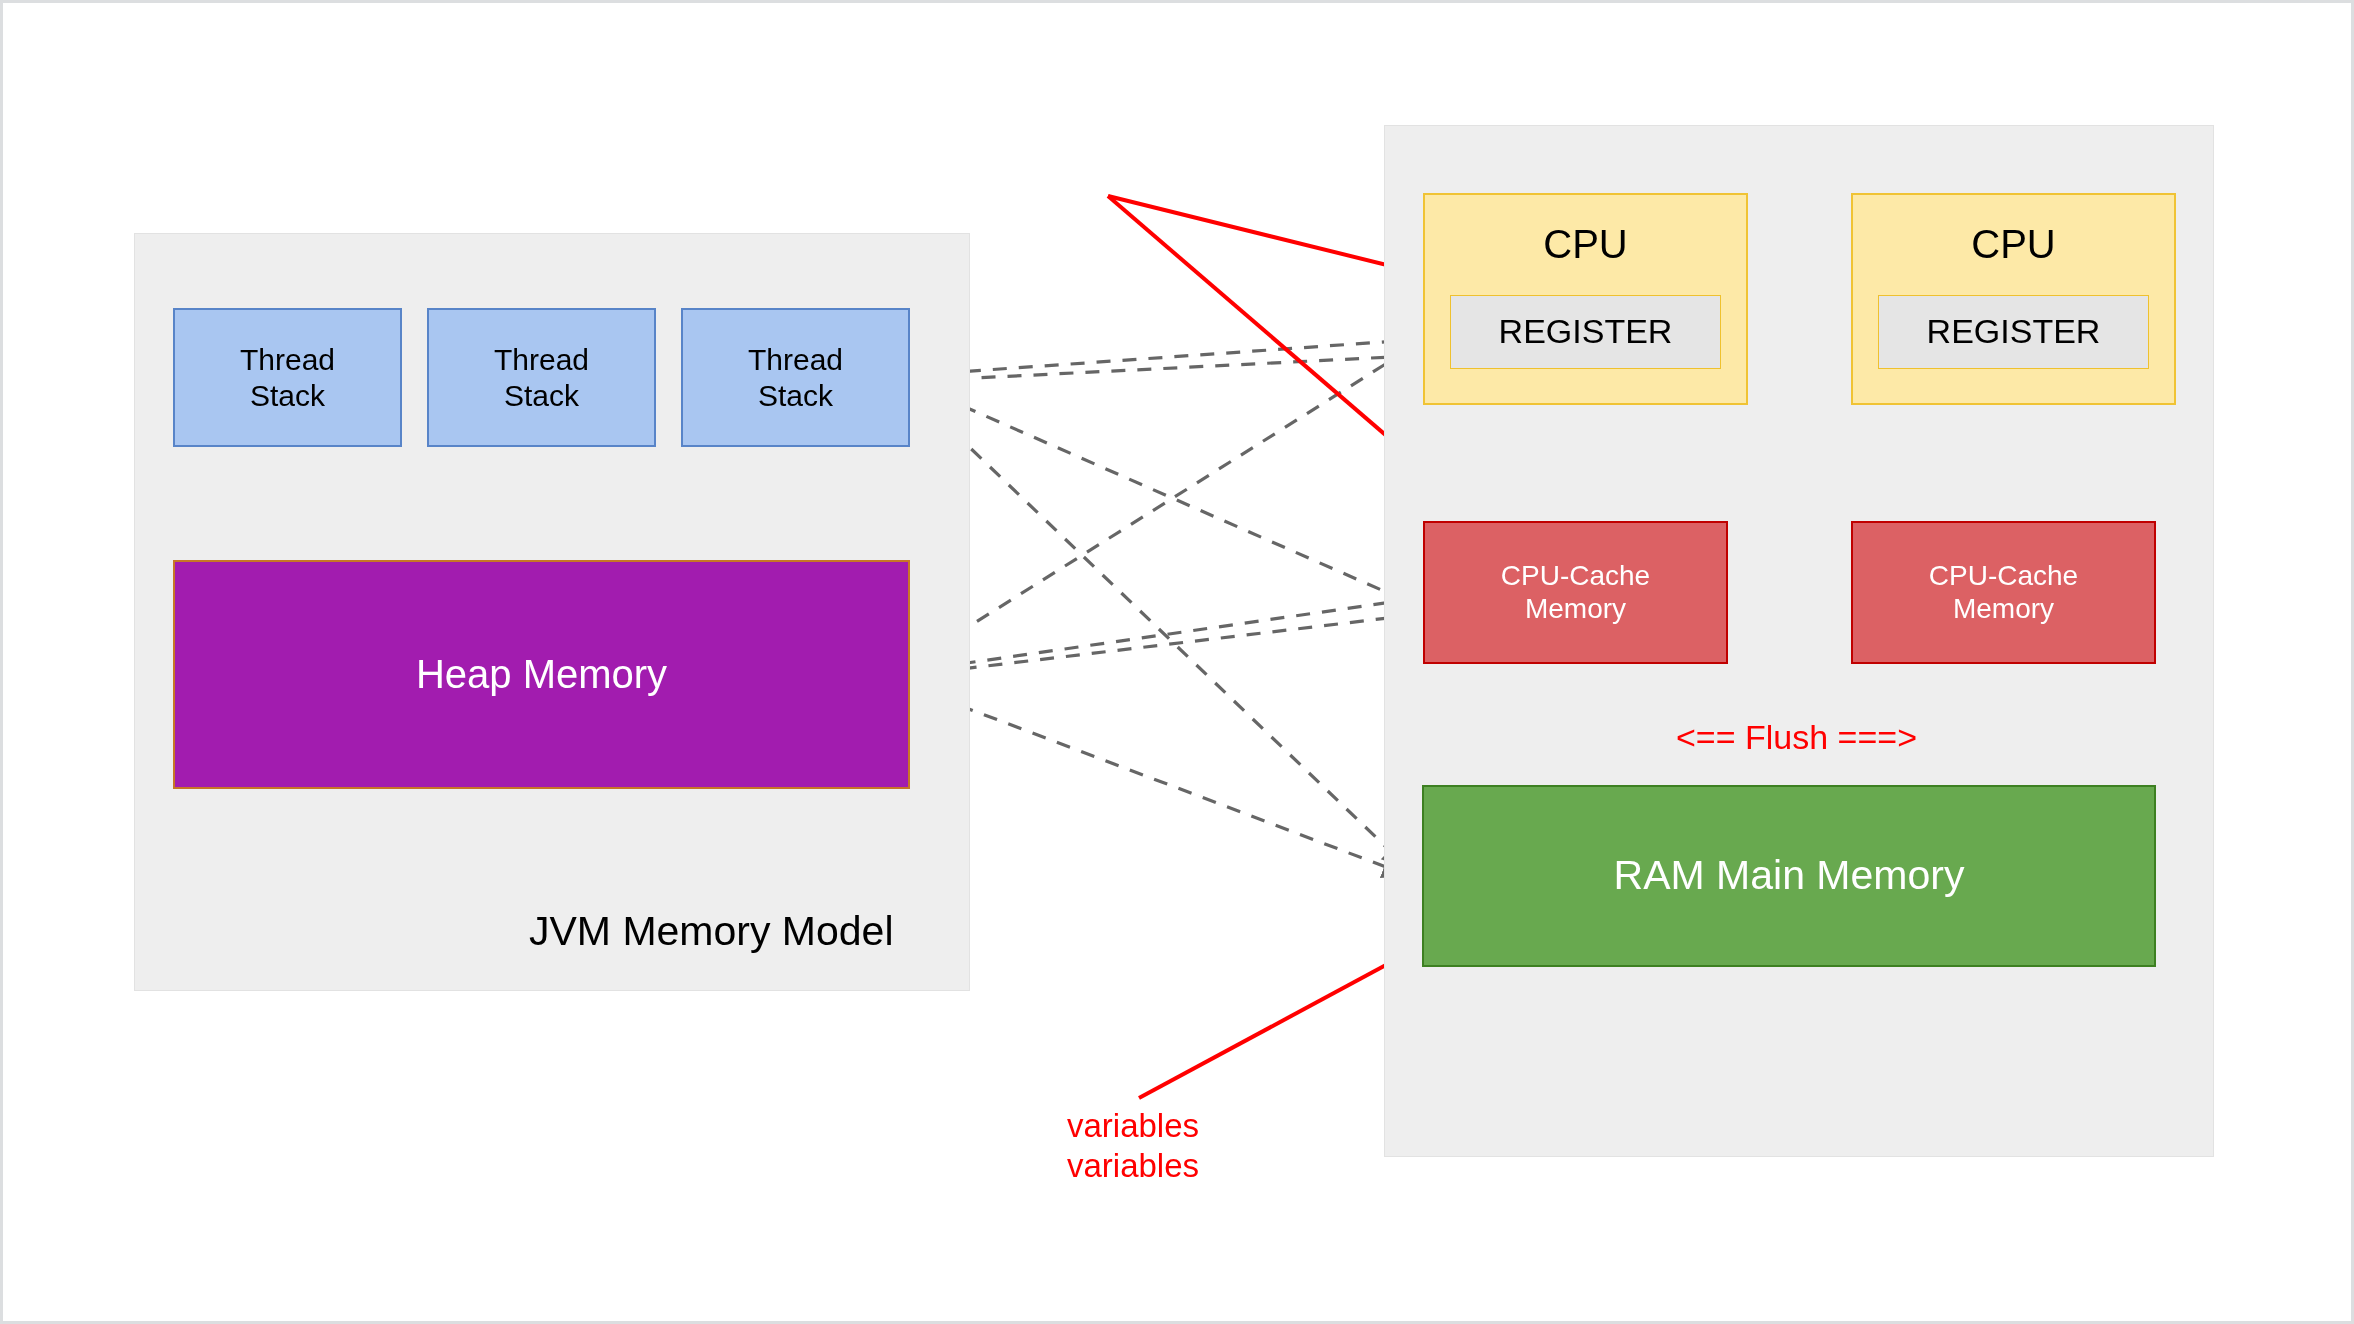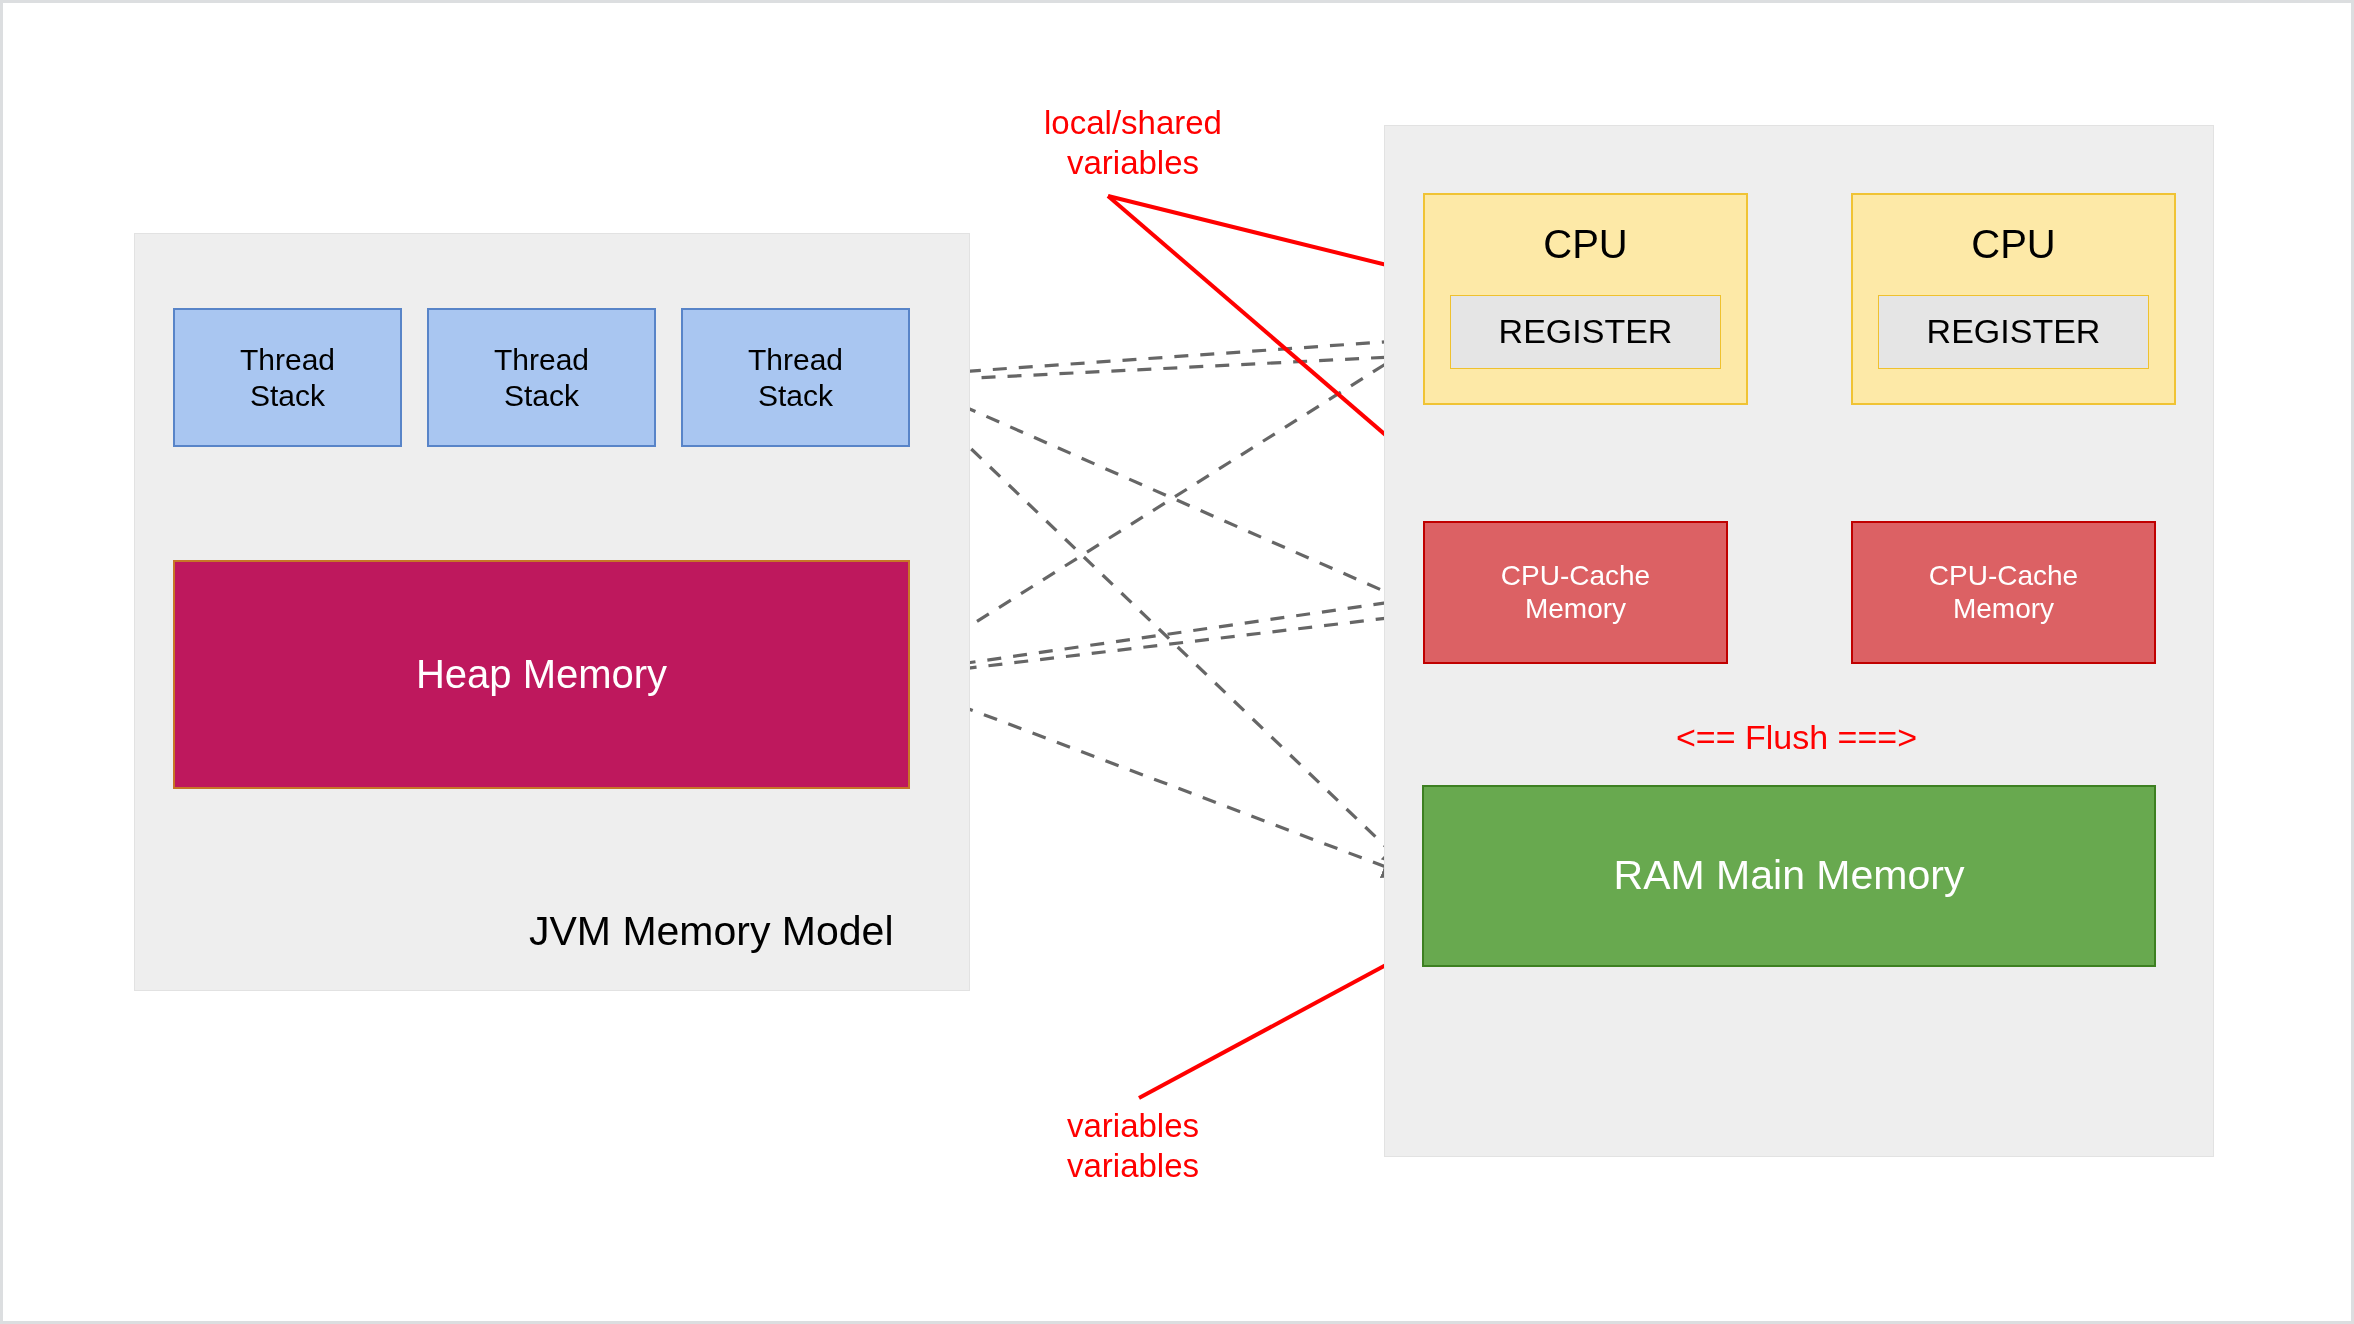--- a/index.html
+++ b/index.html
@@ -52,21 +52,21 @@
   }
 
   .thread-stack {
     background: #a9c6f1;
     border: 2px solid #5884c8;
     color: #000000;
     font-size: 30px;
   }
 
   .heap {
-    background: #be185d;
+    background: #a21caf;
     border: 2px solid #c77627;
     color: #ffffff;
     font-size: 40px;
   }
 
   .cpu-box {
     background: #fde9a7;
     border: 2px solid #f0c334;
     color: #000000;
     font-size: 40px;
@@ -219,18 +219,16 @@
 Memory</span>
   </div>
 
   <div class="flush-label" style="left:1673px; top:715px;">&lt;== Flush ===&gt;</div>
 
   <div class="node ram-box" style="left:1419px; top:782px; width:734px; height:182px;">
     <span>RAM Main Memory</span>
   </div>
 
 
-  <div class="annot" style="left:1010px; top:100px; width:240px;">local/shared
-variables</div>
 
   <div class="annot" style="left:1000px; top:1103px; width:260px;">variables variables</div>
 
 </div>
 
 </body></html>

